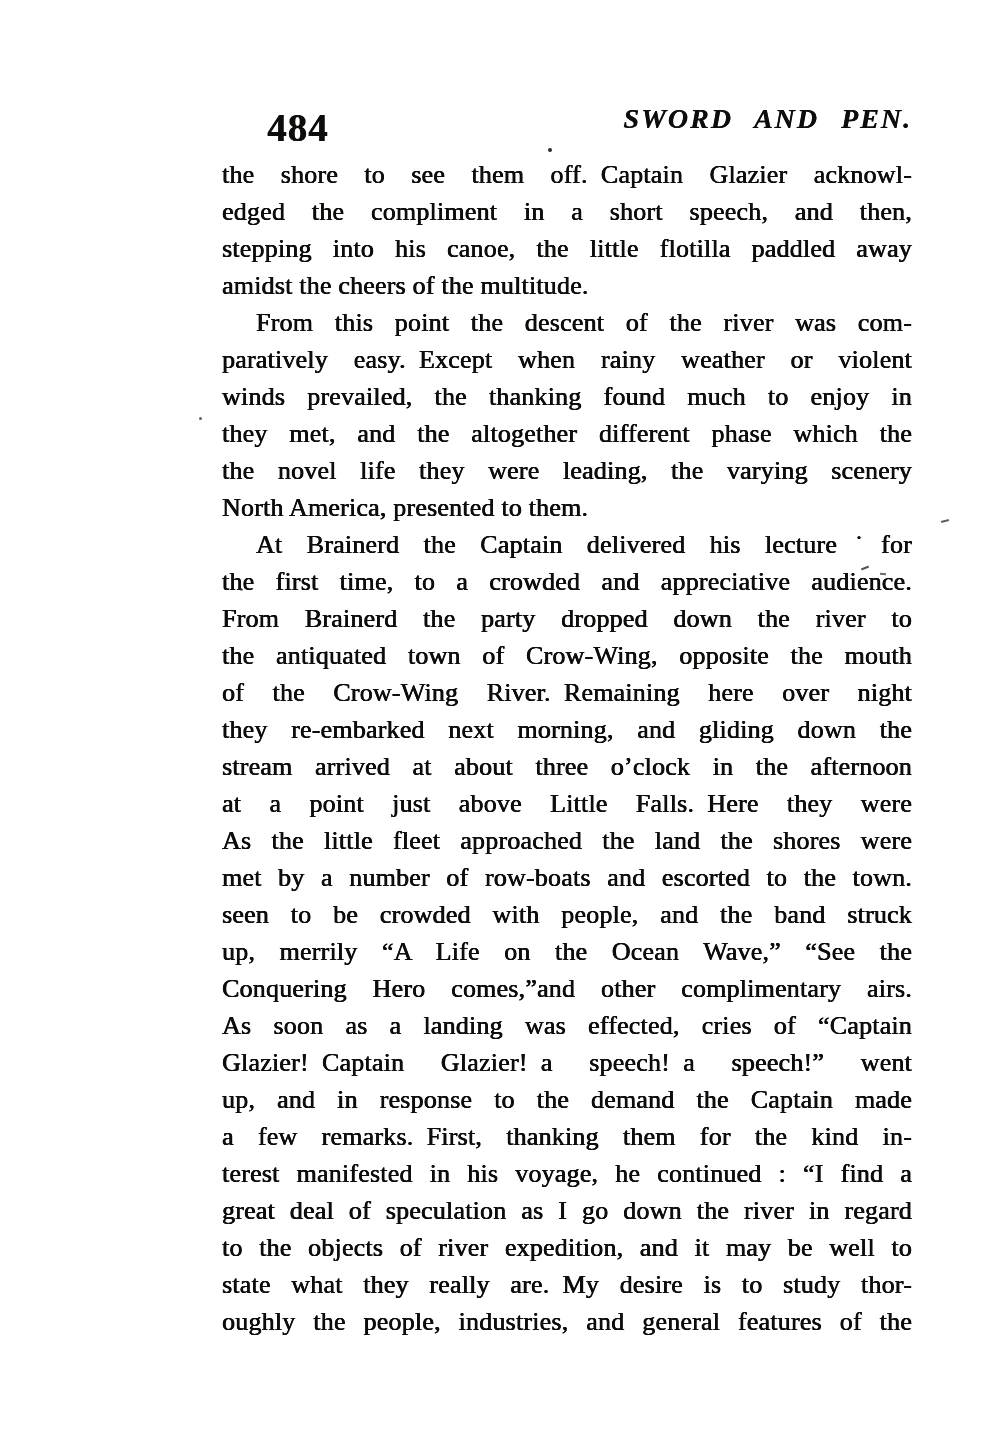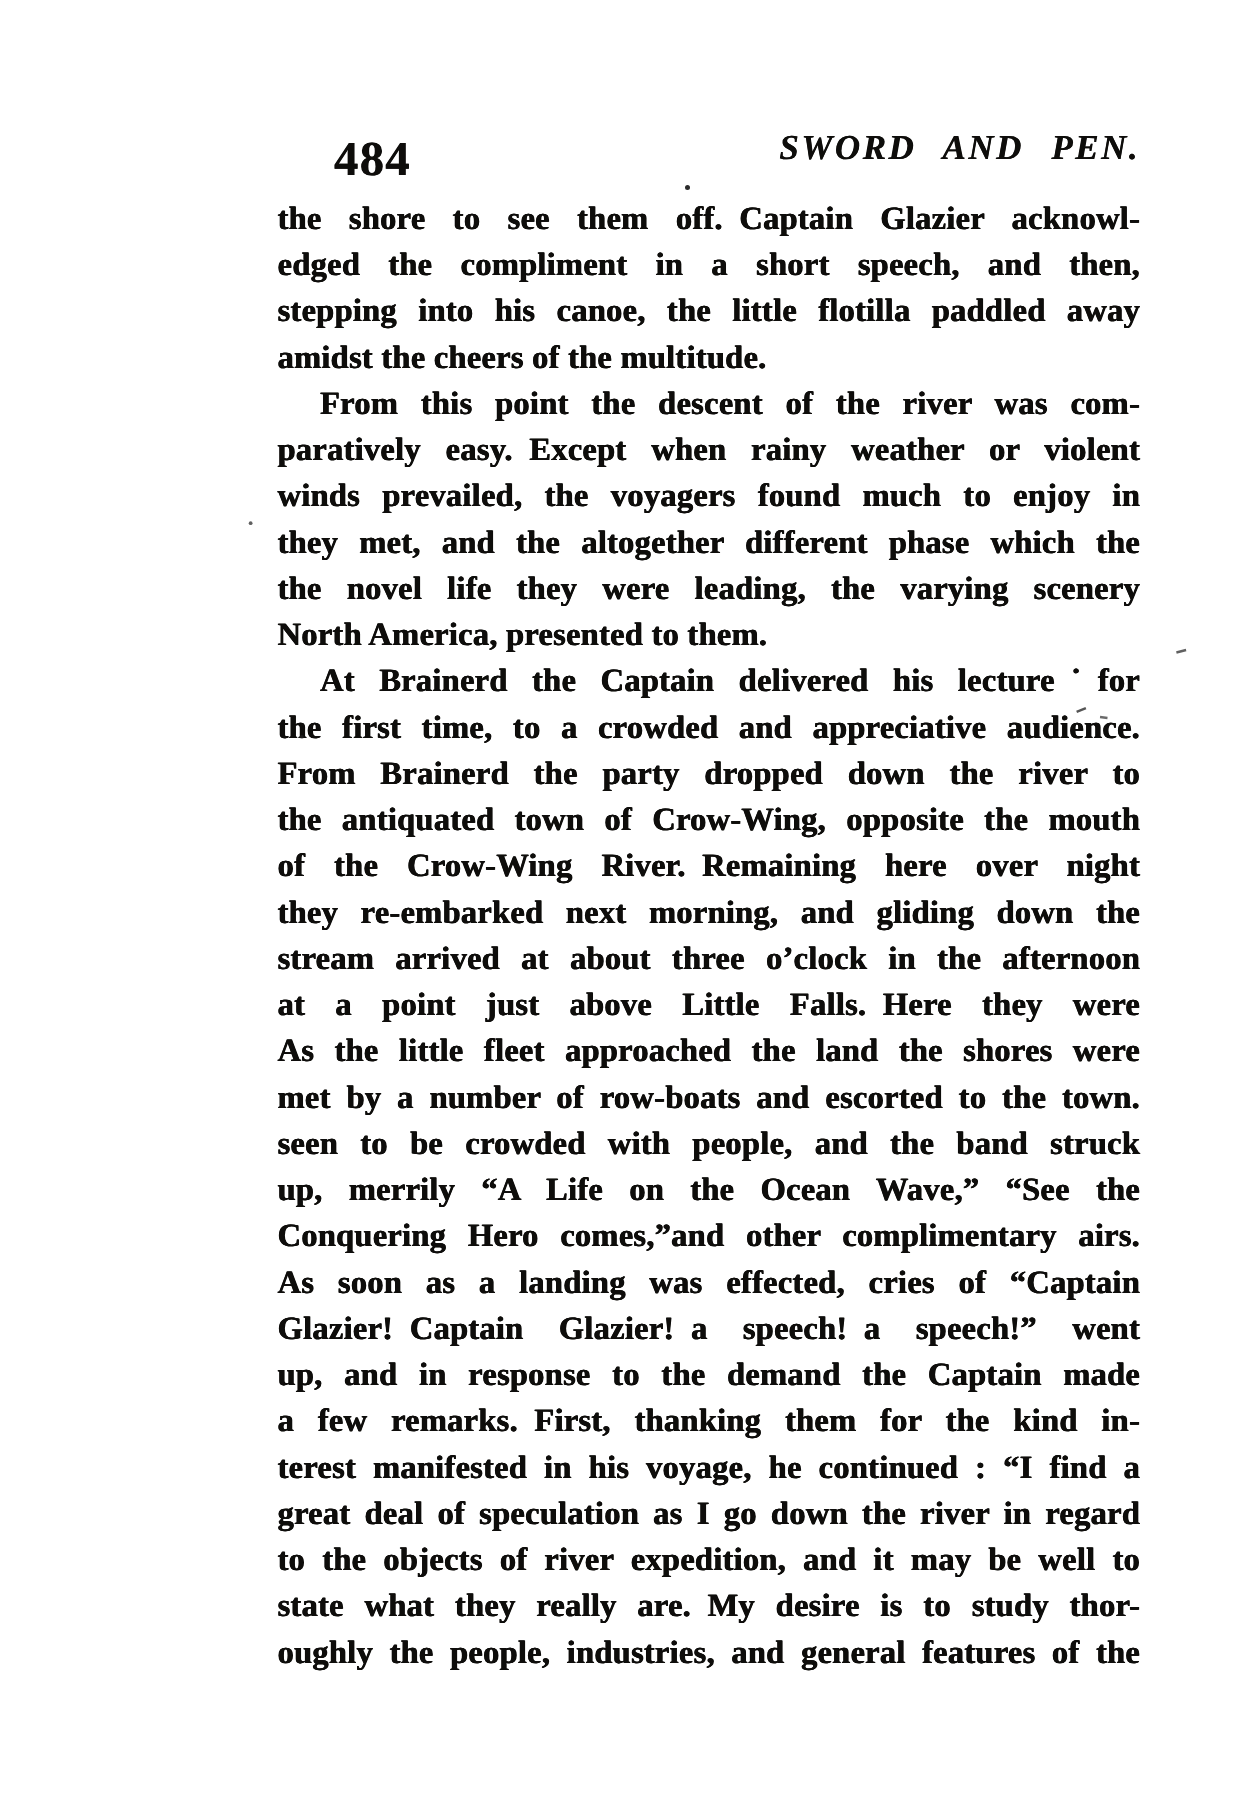--- a/index.html
+++ b/index.html
@@ -37,21 +37,20 @@
   .body-text {
     position: absolute;
     left: 222px; top: 156px; width: 690px;
     font-size: 26px; line-height: 37px;
     letter-spacing: 0.2px;
   }
   .line {
     text-align: justify;
     text-align-last: justify;
     text-shadow: 0.38px 0 currentColor, -0.22px 0 currentColor;
-    font-weight: bold;
   }
   .line.para-end { text-align-last: left; }
   .line.indent { text-indent: 34px; }
   
   .speck { position: absolute; background: #2b2b2b; }
   .speck.round { border-radius: 50%; }
   .speck-title-dot   { left: 548px; top: 148px; width: 4px; height: 4px; }
   .speck-left-margin { left: 199px; top: 417px; width: 3px; height: 3px; opacity: .75; }
   .speck-before-at   { left: 240px; top: 588px; width: 3px; height: 3px; opacity: .55; }
   .speck-tick-1      { left: 861px; top: 567px; width: 8px; height: 2px; transform: rotate(-22deg); opacity: .8; }
@@ -68,21 +67,21 @@
     <span class="running-title">SWORD AND PEN.</span>
   </div>
 
   <div class="body-text">
     <div class="line">the shore to see them off. Captain Glazier acknowl-</div>
     <div class="line">edged the compliment in a short speech, and then,</div>
     <div class="line">stepping into his canoe, the little flotilla paddled away</div>
     <div class="line para-end">amidst the cheers of the multitude.</div>
     <div class="line indent">From this point the descent of the river was com-</div>
     <div class="line">paratively easy. Except when rainy weather or violent</div>
-    <div class="line">winds prevailed, the voyagers found much to enjoy in</div>
+    <div class="line">winds prevailed, the thanking found much to enjoy in</div>
     <div class="line">they met, and the altogether different phase which the</div>
     <div class="line">the novel life they were leading, the varying scenery</div>
     <div class="line para-end">North America, presented to them.</div>
     <div class="line indent">At Brainerd the Captain delivered his lecture˙for</div>
     <div class="line">the first time, to a crowded and appreciative audience.</div>
     <div class="line">From Brainerd the party dropped down the river to</div>
     <div class="line">the antiquated town of Crow-Wing, opposite the mouth</div>
     <div class="line">of the Crow-Wing River. Remaining here over night</div>
     <div class="line">they re-embarked next morning, and gliding down the</div>
     <div class="line">stream arrived at about three o’clock in the afternoon</div>

